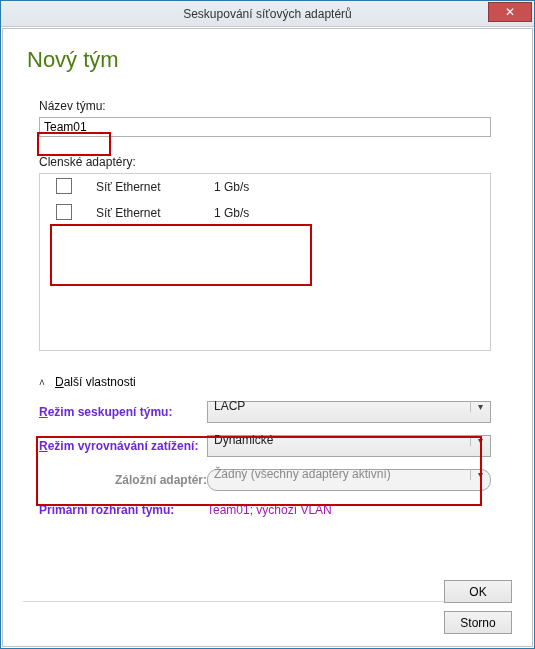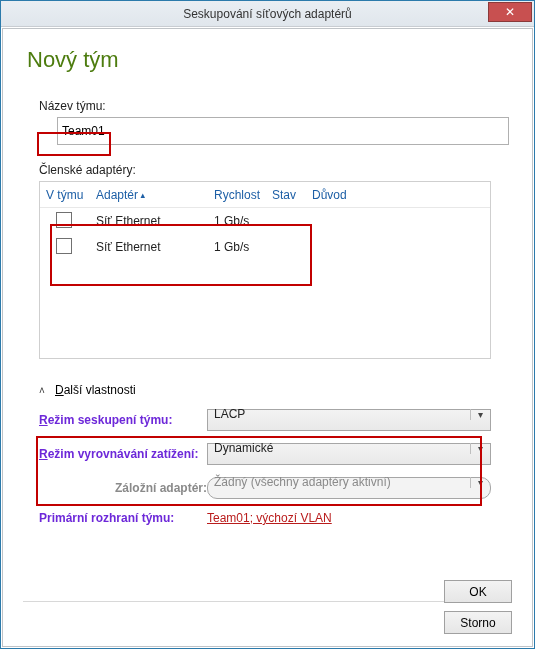--- a/index.html
+++ b/index.html
@@ -68,23 +68,23 @@
     margin-bottom: 26px;
     margin-left: 2px;
   }
   .lbl {
     font-size: 12px;
     color: #222;
     margin-bottom: 4px;
     margin-left: 14px;
   }
   .team-input {
-    margin-left: 32px;
+    margin-left: 14px;
     width: 452px;
-    height: 28px;
+    height: 20px;
     border: 1px solid #b0b0b0;
     padding: 2px 4px;
     font-family: inherit;
     font-size: 12px;
     outline: none;
   }
   .red-box-input {
     position: absolute;
     border: 2px solid #c20000;
     pointer-events: none;
@@ -196,22 +196,21 @@
   }
   .dd-arrow {
     width: 16px;
     text-align: center;
     color: #444;
     font-size: 10px;
     border-left: 1px solid #bebebe;
     padding-left: 4px;
   }
   .linkval {
-    color: #b91c1c;
-    text-decoration: underline;
+    color: #a21caf;
     font-size: 12px;
     cursor: pointer;
   }
   .buttonbar {
     position: absolute;
     bottom: 12px;
     right: 20px;
     display: flex;
     gap: 8px;
     flex-direction: column;
@@ -251,27 +250,20 @@
 
     <div class="lbl">Název týmu:</div>
     <input class="team-input" type="text" value="Team01" style="">
 
     
     <div class="red-box-input" style="left:34px; top:103px; width:74px; height:24px;"></div>
 
     <div class="lbl" style="margin-top:18px;">Členské adaptéry:</div>
 
     <div class="table-wrap">
-      <div class="thead">
-        <div class="th col-inteam">V týmu</div>
-        <div class="th col-adapter sort">Adaptér</div>
-        <div class="th col-speed">Rychlost</div>
-        <div class="th col-state">Stav</div>
-        <div class="th col-reason">Důvod</div>
-      </div>
 
       <div class="trow">
         <div class="cell col-inteam">
           <span class="cb"></span>
         </div>
         <div class="cell col-adapter">Síť Ethernet</div>
         <div class="cell col-speed">1 Gb/s</div>
         <div class="cell col-state"></div>
         <div class="cell col-reason"></div>
       </div>

